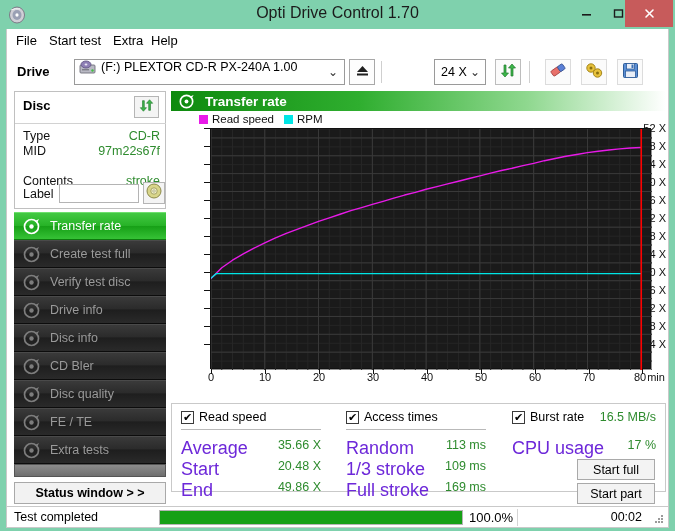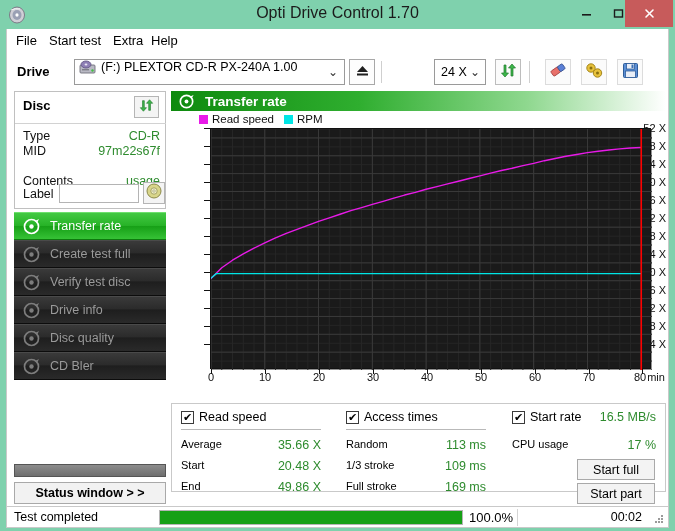--- a/index.html
+++ b/index.html
@@ -184,21 +184,21 @@
     background: #ffffff; border: 1px solid #c9c9c9;
   }
   .res-chk-row { position: absolute; top: 6px; display: flex; align-items: center; }
   .chkbox {
     width: 13px; height: 13px; border: 1px solid #3a3a3a; background: #fff;
     display: flex; align-items: center; justify-content: center;
     font-size: 11px; color: #000; line-height: 1;
   }
   .res-chk-label { margin-left: 5px; font-size: 12.5px; color: #000; }
   .res-underline { position: absolute; height: 1px; background: #b9b9b9; }
-  .res-key { position: absolute; font-size: 11px; color: #000000; }
+  .res-key { position: absolute; font-size: 18px; color: #6d28d9; }
   .res-val { position: absolute; font-size: 12.5px; color: #2E8B2E; text-align: right; }
   .res-btn {
     position: absolute; width: 78px; height: 21px;
     background: #f3f3f3; border: 1px solid #a9a9a9;
     display: flex; align-items: center; justify-content: center;
     font-size: 12.5px; color: #000;
   }
 
   
   #statusbar {
@@ -352,21 +352,21 @@
       <div class="disc-row" style="top:37px">
         <span class="disc-key">Type</span>
         <span class="disc-val">CD-R</span>
       </div>
       <div class="disc-row" style="top:52px">
         <span class="disc-key">MID</span>
         <span class="disc-val">97m22s67f</span>
       </div>
       <div class="disc-row" style="top:82px">
         <span class="disc-key">Contents</span>
-        <span class="disc-val">usage</span>
+        <span class="disc-val">stroke</span>
       </div>
       <span class="disc-key" style="top:95px">Label</span>
       <input id="label-input" type="text" value="" style="">
       <div id="label-disc-btn">
         <span>
           <svg width="16" height="16" viewBox="0 0 16 16">
             <circle cx="8" cy="8" r="7" fill="#d8d58a" stroke="#8c8a4a" stroke-width="1"></circle>
             <circle cx="8" cy="8" r="3.2" fill="#efeec7" stroke="#8c8a4a" stroke-width="0.7"></circle>
             <circle cx="8" cy="8" r="1.2" fill="#ffffff" stroke="#8c8a4a" stroke-width="0.6"></circle>
           </svg>
@@ -416,31 +416,61 @@
         <span class="nav-label">Drive info</span>
       </div>
       <div class="nav-btn">
         <span class="nav-icon">
           <svg width="17" height="17" viewBox="0 0 17 17">
             <circle cx="8.5" cy="8.5" r="7" fill="none" stroke="#7d7d7d" stroke-width="1.7"></circle>
             <circle cx="8.5" cy="8.5" r="2.2" fill="#7d7d7d"></circle>
             <path d="M12 3 L16 1 L14 5 Z" fill="#7d7d7d"></path>
           </svg>
         </span>
-        <span class="nav-label">Disc quality</span>
+        <span class="nav-label">Disc info</span>
       </div>
       <div class="nav-btn">
         <span class="nav-icon">
           <svg width="17" height="17" viewBox="0 0 17 17">
             <circle cx="8.5" cy="8.5" r="7" fill="none" stroke="#7d7d7d" stroke-width="1.7"></circle>
             <circle cx="8.5" cy="8.5" r="2.2" fill="#7d7d7d"></circle>
             <path d="M12 3 L16 1 L14 5 Z" fill="#7d7d7d"></path>
           </svg>
         </span>
         <span class="nav-label">CD Bler</span>
+      </div>
+      <div class="nav-btn">
+        <span class="nav-icon">
+          <svg width="17" height="17" viewBox="0 0 17 17">
+            <circle cx="8.5" cy="8.5" r="7" fill="none" stroke="#7d7d7d" stroke-width="1.7"></circle>
+            <circle cx="8.5" cy="8.5" r="2.2" fill="#7d7d7d"></circle>
+            <path d="M12 3 L16 1 L14 5 Z" fill="#7d7d7d"></path>
+          </svg>
+        </span>
+        <span class="nav-label">Disc quality</span>
+      </div>
+      <div class="nav-btn">
+        <span class="nav-icon">
+          <svg width="17" height="17" viewBox="0 0 17 17">
+            <circle cx="8.5" cy="8.5" r="7" fill="none" stroke="#7d7d7d" stroke-width="1.7"></circle>
+            <circle cx="8.5" cy="8.5" r="2.2" fill="#7d7d7d"></circle>
+            <path d="M12 3 L16 1 L14 5 Z" fill="#7d7d7d"></path>
+          </svg>
+        </span>
+        <span class="nav-label">FE / TE</span>
+      </div>
+      <div class="nav-btn">
+        <span class="nav-icon">
+          <svg width="17" height="17" viewBox="0 0 17 17">
+            <circle cx="8.5" cy="8.5" r="7" fill="none" stroke="#7d7d7d" stroke-width="1.7"></circle>
+            <circle cx="8.5" cy="8.5" r="2.2" fill="#7d7d7d"></circle>
+            <path d="M12 3 L16 1 L14 5 Z" fill="#7d7d7d"></path>
+          </svg>
+        </span>
+        <span class="nav-label">Extra tests</span>
       </div>
     </div>
 
     <div id="nav-spacer"></div>
 
     <div id="status-window-btn">Status window &gt; &gt;</div>
   </div>
 
   <div id="main">
 
@@ -635,21 +665,21 @@
       <div class="res-underline" style="left:174px; top:25px; width:140px"></div>
       <span class="res-key" style="left:174px; top:34px">Random</span>
       <span class="res-val" style="left:250px; top:34px; width:64px">113 ms</span>
       <span class="res-key" style="left:174px; top:55px">1/3 stroke</span>
       <span class="res-val" style="left:250px; top:55px; width:64px">109 ms</span>
       <span class="res-key" style="left:174px; top:76px">Full stroke</span>
       <span class="res-val" style="left:250px; top:76px; width:64px">169 ms</span>
 
       <div class="res-chk-row" style="left:340px">
         <span class="chkbox">✔</span>
-        <span class="res-chk-label">Start rate</span>
+        <span class="res-chk-label">Burst rate</span>
       </div>
       <span class="res-val" style="left:418px; top:6px; width:66px">16.5 MB/s</span>
       <span class="res-key" style="left:340px; top:34px">CPU usage</span>
       <span class="res-val" style="left:418px; top:34px; width:66px">17 %</span>
 
       <div class="res-btn" style="left:405px; top:55px">Start full</div>
       <div class="res-btn" style="left:405px; top:79px">Start part</div>
     </div>
   </div>
 

